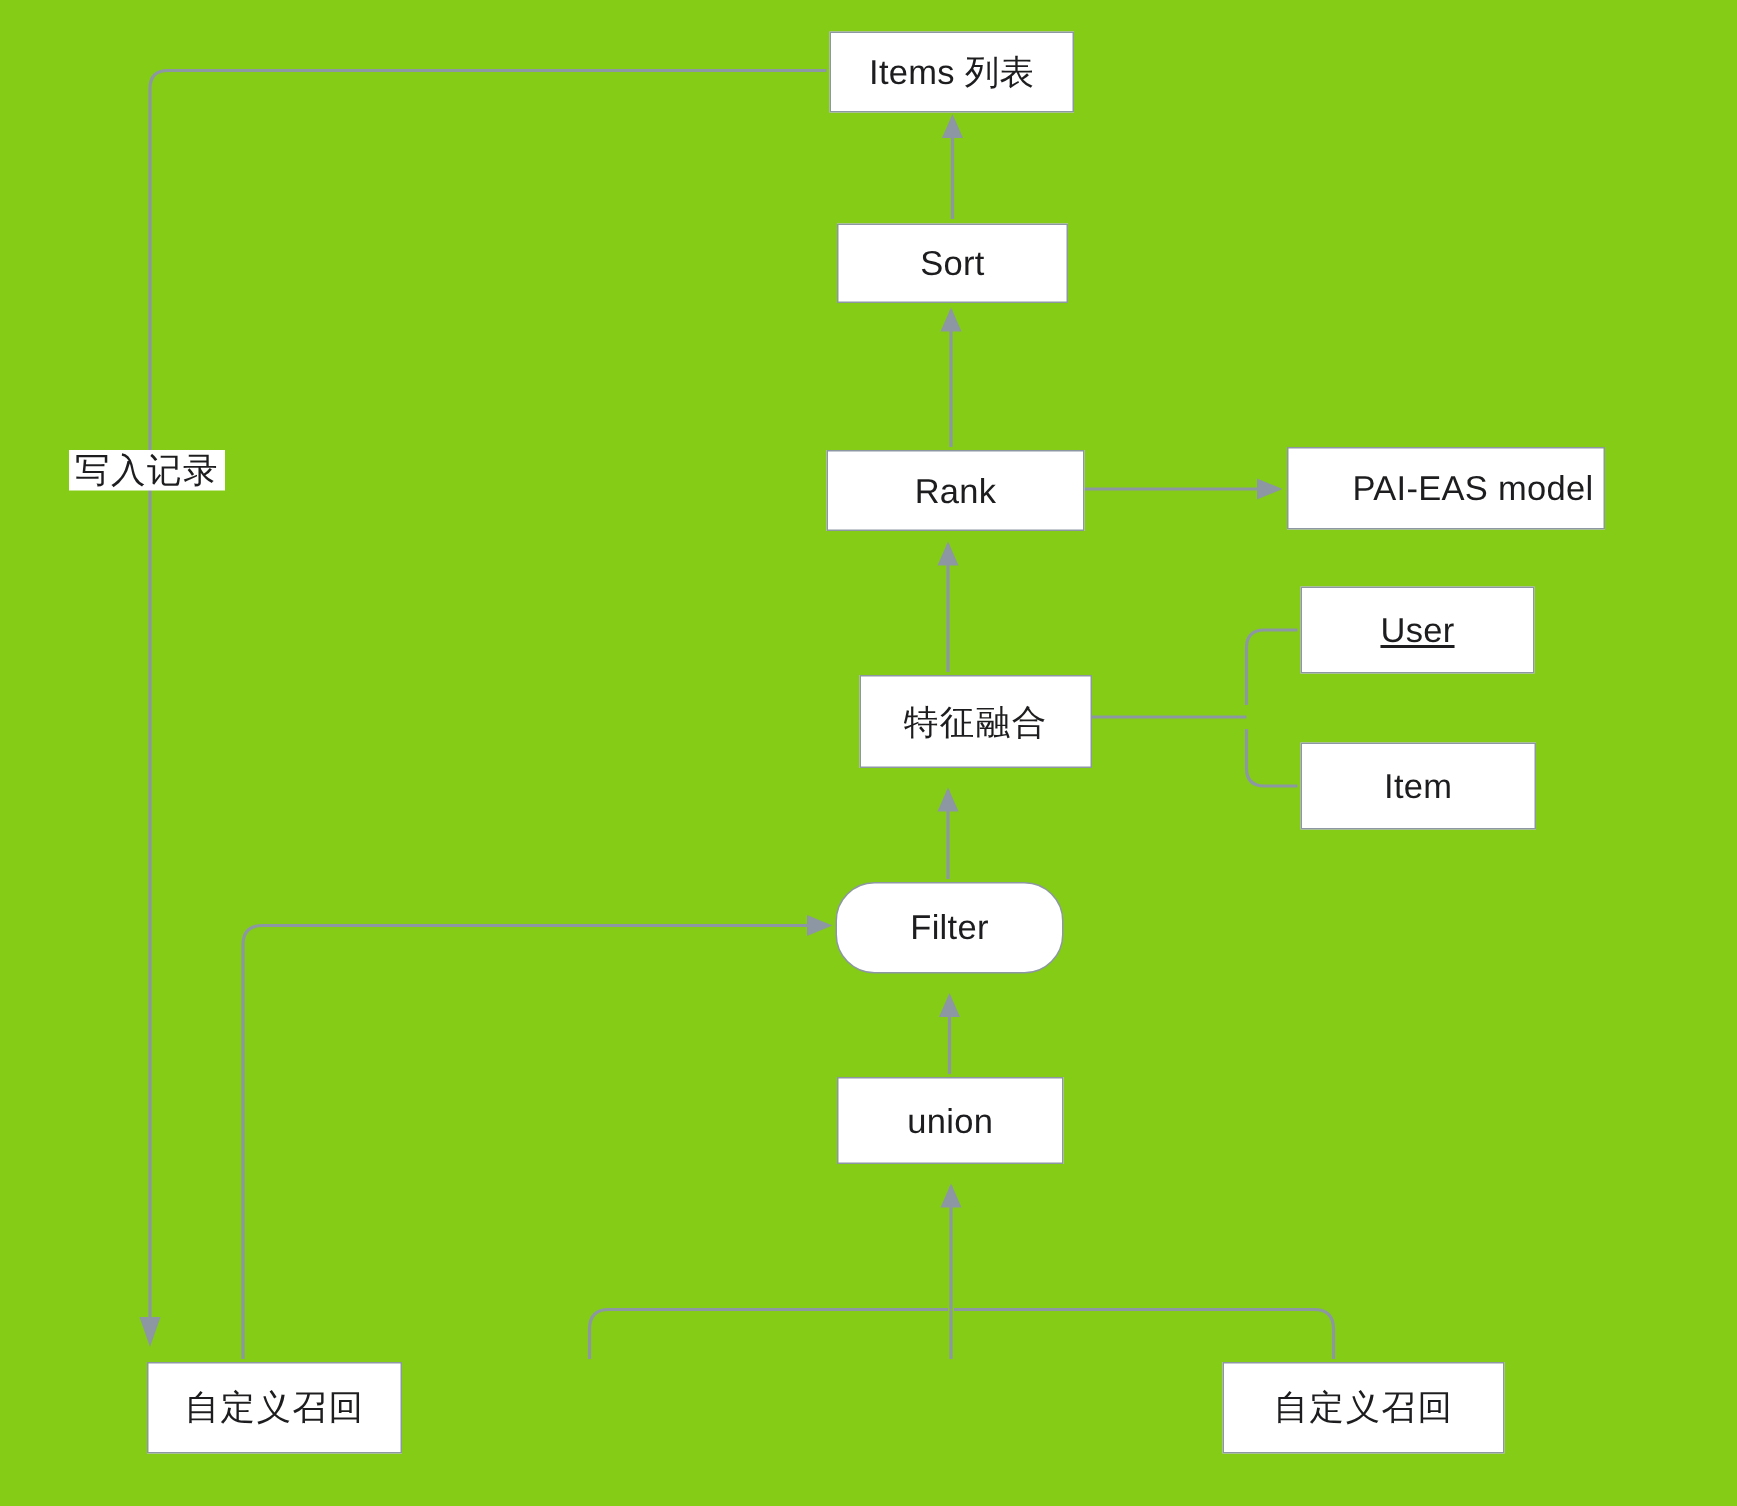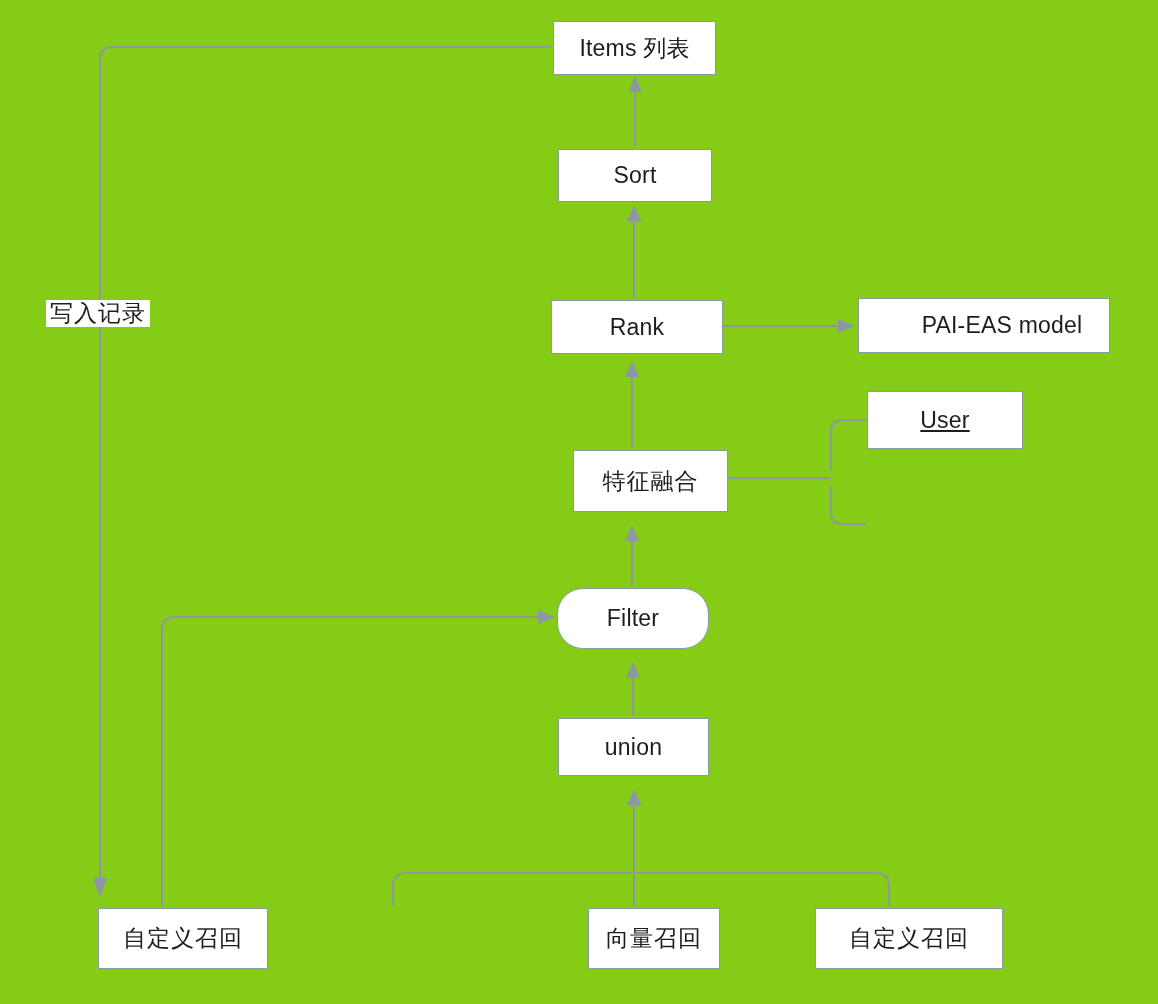--- a/index.html
+++ b/index.html
@@ -120,49 +120,49 @@
   </div>
 
   <div class="node" style="left:558px; top:149px; width:154px; height:53px;">
     <span>Sort</span>
   </div>
 
   <div class="node" style="left:551px; top:300px; width:172px; height:54px;">
     <span>Rank</span>
   </div>
 
-  <div class="node" style="left:858px; top:298px; width:252px; height:55px;padding-left:36px;">
+  <div class="node" style="left:858px; top:298px; width:212px; height:55px;padding-left:36px;">
     <span>PAI-EAS model</span>
   </div>
 
   <div class="node" style="left:867px; top:391px; width:156px; height:58px;text-decoration:underline;">
     <span>User</span>
   </div>
 
+  <div class="node" style="left:867px; top:495px; width:157px; height:58px;">
+    <span>Item</span>
+  </div>
 
   <div class="node cjk" style="left:553px; top:450px; width:155px; height:62px;">
     <span>特征融合</span>
   </div>
 
   <div class="node" style="left:557px; top:588px; width:152px; height:61px;border-radius:26px;">
     <span>Filter</span>
   </div>
 
   <div class="node" style="left:558px; top:718px; width:151px; height:58px;">
     <span>union</span>
   </div>
 
   <div class="node cjk" style="left:78px; top:908px; width:170px; height:61px;">
     <span>自定义召回</span>
   </div>
 
 
-  <div class="node cjk" style="left:568px; top:908px; width:132px; height:61px;">
-    <span>向量召回</span>
-  </div>
 
   <div class="node cjk" style="left:795px; top:908px; width:188px; height:61px;">
     <span>自定义召回</span>
   </div>
 
   <div class="edge-label" style="left:46px; top:300px;">
     <span>写入记录</span>
   </div>
 
 </div>

